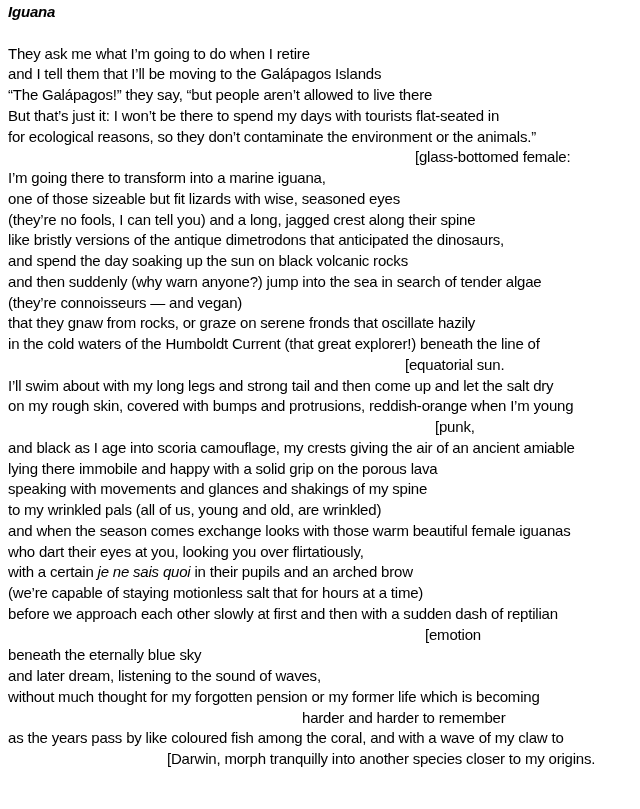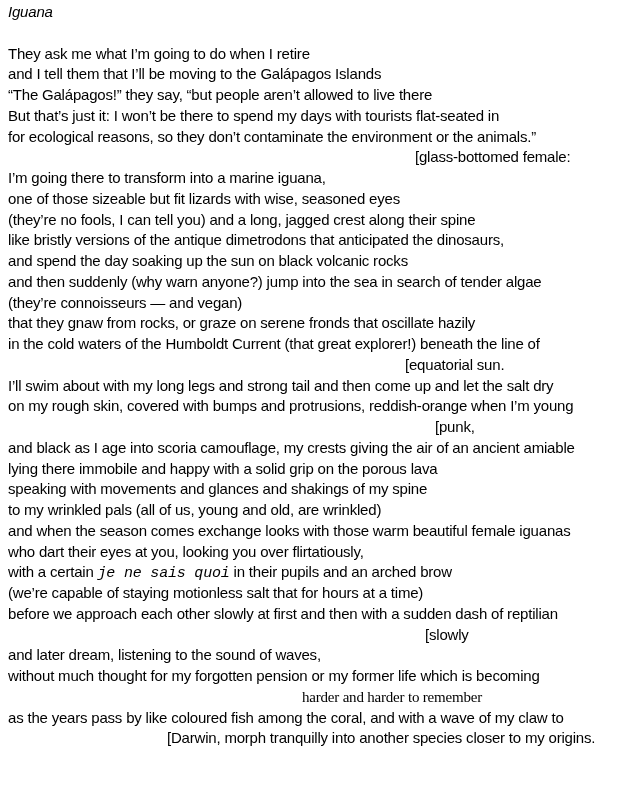--- a/index.html
+++ b/index.html
@@ -15,38 +15,37 @@
     font-size: 15px;
     line-height: 20.75px;
     color: #000000;
     letter-spacing: -0.2px;
   }
   .page {
     padding: 2px 0 0 8px;
     width: 632px;
   }
   .poem-title {
-    font-weight: normal;
+    font-weight: bold;
     font-style: italic;
     height: 20.75px;
   }
   .poem-author {
     font-weight: bold;
     height: 20.75px;
   }
   .spacer-line {
     height: 20.75px;
   }
   .poem-line {
     white-space: pre;
     height: 20.75px;
   }
   .italic {
     font-style: italic;
-    font-family: Liberation Mono, monospace;
   }
 </style>
 </head>
 <body>
 
 <div class="page">
   <div class="poem-title">Iguana</div>
   <div class="spacer-line"></div>
   <div>
       <div class="poem-line"><span>They ask me what I’m going to do when I retire</span></div>
@@ -70,20 +69,21 @@
       <div class="poem-line" style="padding-left: 427px;"><span>[punk,</span></div>
       <div class="poem-line"><span>and black as I age into scoria camouflage, my crests giving the air of an ancient amiable</span></div>
       <div class="poem-line"><span>lying there immobile and happy with a solid grip on the porous lava</span></div>
       <div class="poem-line"><span>speaking with movements and glances and shakings of my spine</span></div>
       <div class="poem-line"><span>to my wrinkled pals (all of us, young and old, are wrinkled)</span></div>
       <div class="poem-line"><span>and when the season comes exchange looks with those warm beautiful female iguanas</span></div>
       <div class="poem-line"><span>who dart their eyes at you, looking you over flirtatiously,</span></div>
       <div class="poem-line"><span>with a certain </span><span class="italic">je ne sais quoi</span><span> in their pupils and an arched brow</span></div>
       <div class="poem-line"><span>(we’re capable of staying motionless salt that for hours at a time)</span></div>
       <div class="poem-line"><span>before we approach each other slowly at first and then with a sudden dash of reptilian</span></div>
-      <div class="poem-line" style="padding-left: 417px;"><span>[slowly</span></div>
+      <div class="poem-line" style="padding-left: 417px;"><span>[emotion</span></div>
+      <div class="poem-line"><span>beneath the eternally blue sky</span></div>
       <div class="poem-line"><span>and later dream, listening to the sound of waves,</span></div>
       <div class="poem-line"><span>without much thought for my forgotten pension or my former life which is becoming</span></div>
-      <div class="poem-line" style="padding-left: 294px; font-family: Liberation Serif, serif;"><span>harder and harder to remember</span></div>
+      <div class="poem-line" style="padding-left: 294px;"><span>harder and harder to remember</span></div>
       <div class="poem-line"><span>as the years pass by like coloured fish among the coral, and with a wave of my claw to</span></div>
       <div class="poem-line" style="padding-left: 159px;"><span>[Darwin, morph tranquilly into another species closer to my origins.</span></div>
     </div>
 </div>
 
 </body></html>

